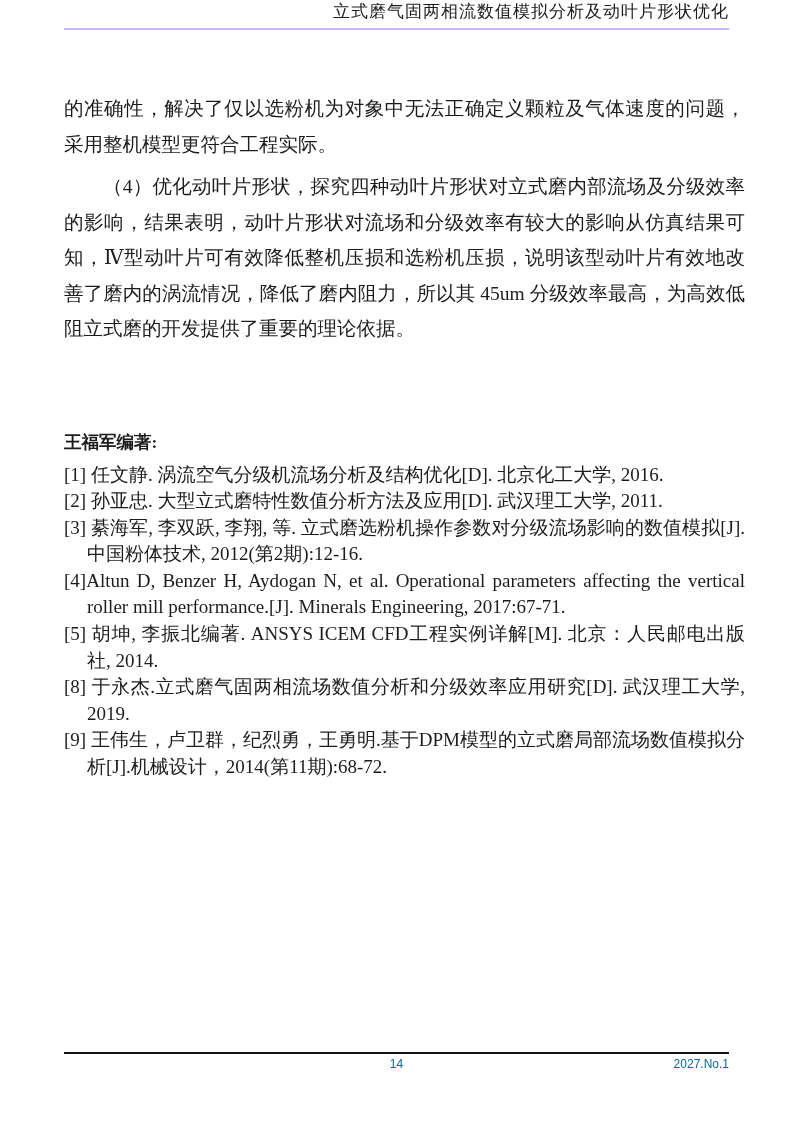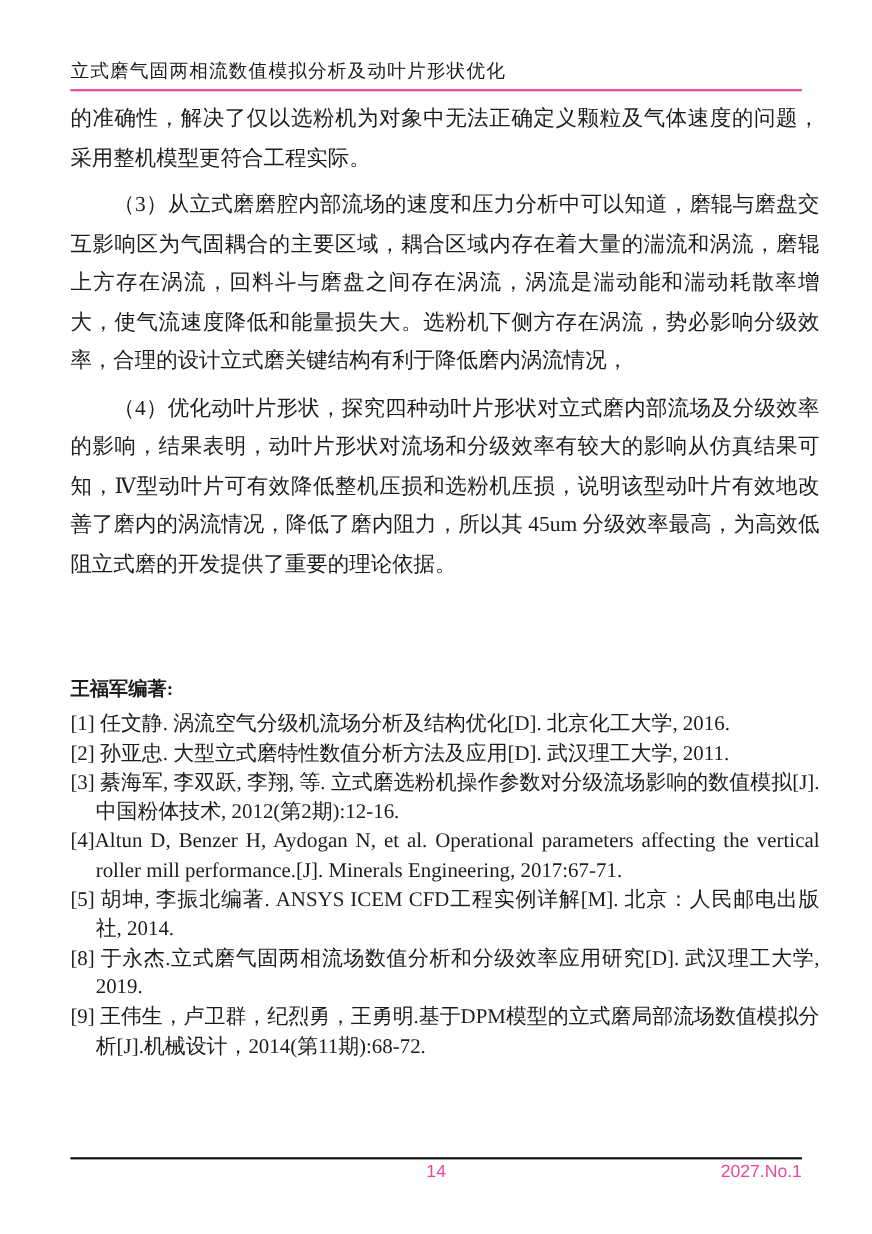--- a/index.html
+++ b/index.html
@@ -11,24 +11,23 @@
     font-family: "Liberation Serif", "DejaVu Serif", serif;
     color: #1c1c1c;
     overflow: hidden;
     box-sizing: border-box;
   }
   .header {
     position: absolute;
     left: 64px;
     right: 64px;
     top: 0;
-    padding-top: 53px;
     padding-bottom: 5px;
-    border-bottom: 2px solid #ec4899;
-    text-align: left;
+    border-bottom: 2px solid #c4b5fd;
+    text-align: right;
   }
   .header-title {
     font-size: 17px;
     line-height: 23px;
     letter-spacing: 1px;
     white-space: nowrap;
   }
   .content {
     position: absolute;
     left: 64px;
@@ -63,22 +62,22 @@
     text-justify: inter-ideograph;
   }
   .footer {
     position: absolute;
     left: 64px;
     right: 64px;
     top: 1052px;
     border-top: 2.5px solid #111111;
     height: 30px;
     font-family: "Liberation Sans", "DejaVu Sans", sans-serif;
-    font-size: 16px;
-    color: #ec4899;
+    font-size: 12px;
+    color: #0369a1;
   }
   .page-num {
     position: absolute;
     top: 3px;
     left: 0;
     right: 0;
     text-align: center;
   }
   .issue {
     position: absolute;
@@ -90,21 +89,20 @@
 <body>
 
 <div class="page">
 
   <div class="header">
     <div class="header-title">立式磨气固两相流数值模拟分析及动叶片形状优化</div>
   </div>
 
   <div class="content">
     <p class="para first">的准确性，解决了仅以选粉机为对象中无法正确定义颗粒及气体速度的问题，采用整机模型更符合工程实际。</p>
-    <p class="para indented">（3）从立式磨磨腔内部流场的速度和压力分析中可以知道，磨辊与磨盘交互影响区为气固耦合的主要区域，耦合区域内存在着大量的湍流和涡流，磨辊上方存在涡流，回料斗与磨盘之间存在涡流，涡流是湍动能和湍动耗散率增大，使气流速度降低和能量损失大。选粉机下侧方存在涡流，势必影响分级效率，合理的设计立式磨关键结构有利于降低磨内涡流情况，</p>
     <p class="para indented">（4）优化动叶片形状，探究四种动叶片形状对立式磨内部流场及分级效率的影响，结果表明，动叶片形状对流场和分级效率有较大的影响从仿真结果可知，Ⅳ型动叶片可有效降低整机压损和选粉机压损，说明该型动叶片有效地改善了磨内的涡流情况，降低了磨内阻力，所以其 45um 分级效率最高，为高效低阻立式磨的开发提供了重要的理论依据。</p>
 
     <div class="ref-heading">王福军编著:</div>
 
     <div class="ref-list">
       <div class="ref-item">[1] 任文静.  涡流空气分级机流场分析及结构优化[D]. 北京化工大学, 2016.</div>
       <div class="ref-item">[2] 孙亚忠. 大型立式磨特性数值分析方法及应用[D]. 武汉理工大学, 2011.</div>
       <div class="ref-item">[3] 綦海军, 李双跃, 李翔, 等. 立式磨选粉机操作参数对分级流场影响的数值模拟[J]. 中国粉体技术, 2012(第2期):12-16.</div>
       <div class="ref-item">[4]Altun D, Benzer H, Aydogan N, et al. Operational parameters affecting the vertical roller mill performance.[J]. Minerals Engineering, 2017:67-71.</div>
       <div class="ref-item">[5] 胡坤, 李振北编著. ANSYS ICEM CFD工程实例详解[M]. 北京：人民邮电出版社, 2014.</div>

